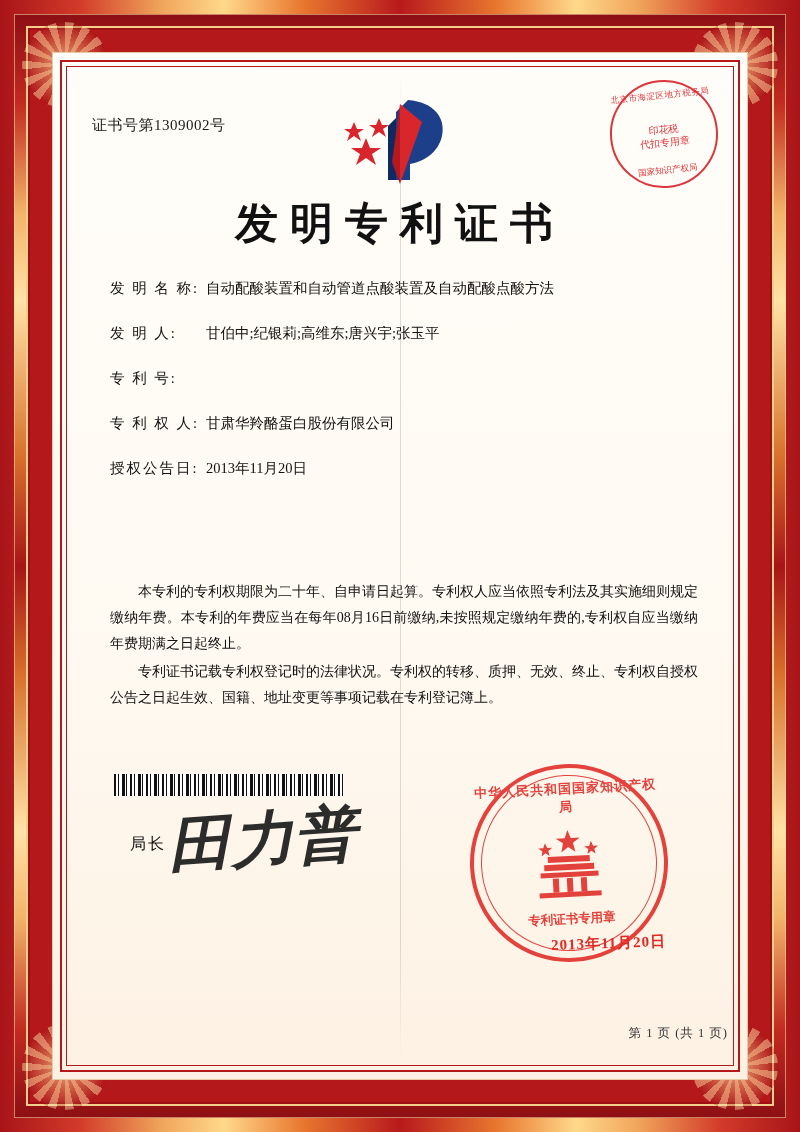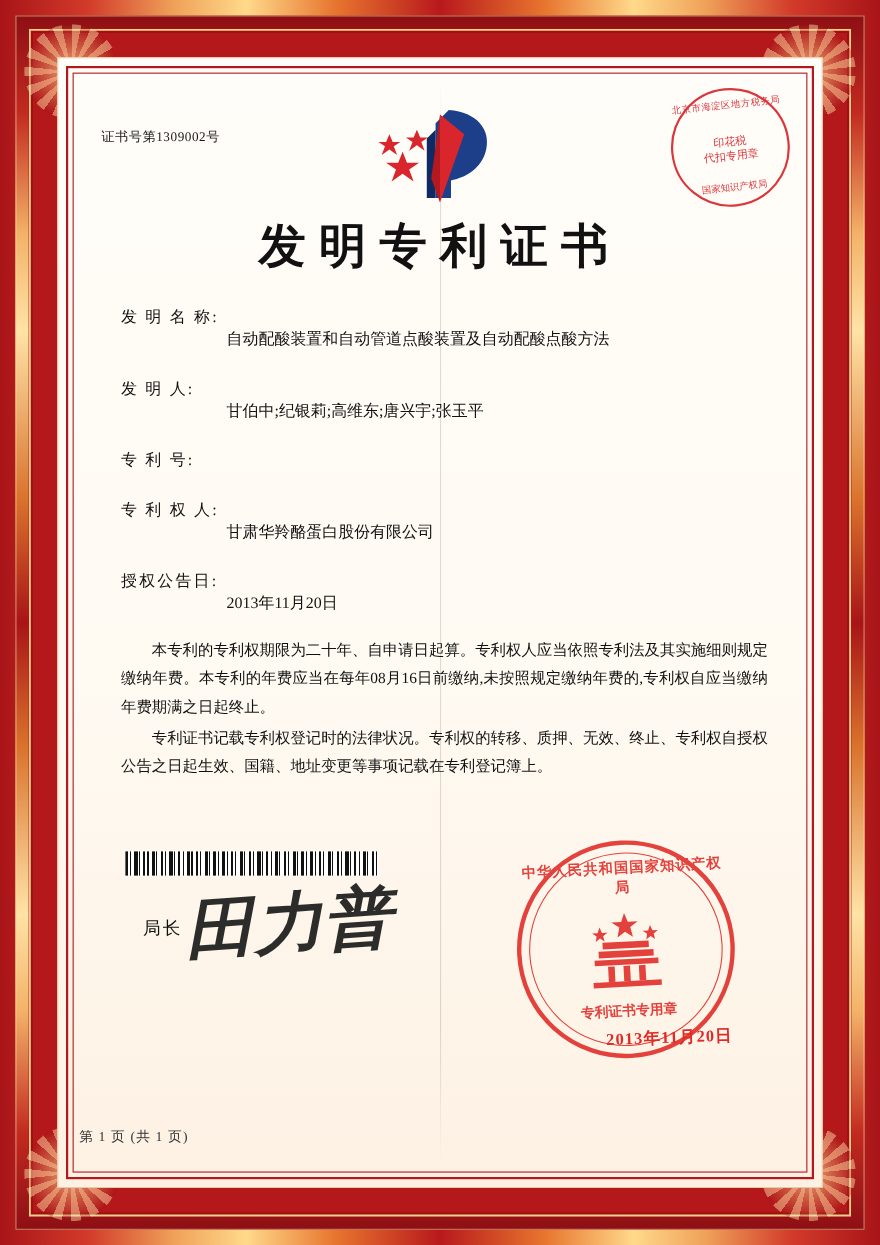--- a/index.html
+++ b/index.html
@@ -69,21 +69,21 @@
     overflow:hidden;
   }
   
   .fold{
     position:absolute;left:50%;top:0;bottom:0;width:1px;
     background:linear-gradient(180deg, rgba(160,140,120,0) 0%, rgba(160,140,120,.30) 12%, rgba(160,140,120,.30) 88%, rgba(160,140,120,0) 100%);
   }
 
   .cert-no{
     position:absolute;left:20px;top:42px;
-    font-size:12px;color:#1a1a1a;letter-spacing:.5px;
+    font-size:15px;color:#1a1a1a;letter-spacing:.5px;
     font-family:"Liberation Serif", serif;
   }
 
   
   .logo{
     position:absolute;left:50%;transform:translateX(-50%);
     top:18px;width:140px;height:96px;
   }
   .stamp-tl{
     position:absolute;right:10px;top:6px;
@@ -113,21 +113,21 @@
   .fields{
     position:absolute;left:38px;right:30px;top:205px;
   }
   .field{
     display:flex;align-items:flex-start;
     margin-bottom:26px;font-size:14.5px;color:#111;
   }
   .flabel{
     width:96px;flex:none;letter-spacing:2px;
   }
-  .fvalue{flex:1;margin-top:20px;}
+  .fvalue{flex:1;}
 
   .para{
     position:absolute;left:38px;right:30px;top:505px;
     font-size:14px;line-height:26px;color:#111;text-align:justify;
   }
   .para p{margin:0 0 2px 0;text-indent:2em;}
 
   .barcode{
     position:absolute;left:42px;top:700px;
     width:230px;height:22px;
@@ -174,21 +174,21 @@
     position:absolute;left:50%;top:50%;transform:translate(-50%,-50%);
     width:86px;height:70px;
   }
   .seal-date{
     position:absolute;right:62px;top:860px;
     font-size:15px;color:#e02a25;font-weight:bold;letter-spacing:1px;
     transform:rotate(-2deg);
   }
 
   .page-foot{
-    position:absolute;left:0;right:0;bottom:16px;text-align:left;
+    position:absolute;left:0;right:0;bottom:16px;text-align:right;
     font-size:12.5px;color:#333;letter-spacing:1px;
   }
 </style>
 </head>
 <body>
 
 <div class="page">
 
   <div class="frame-outer"></div>
   <div class="frame-band2"></div>

